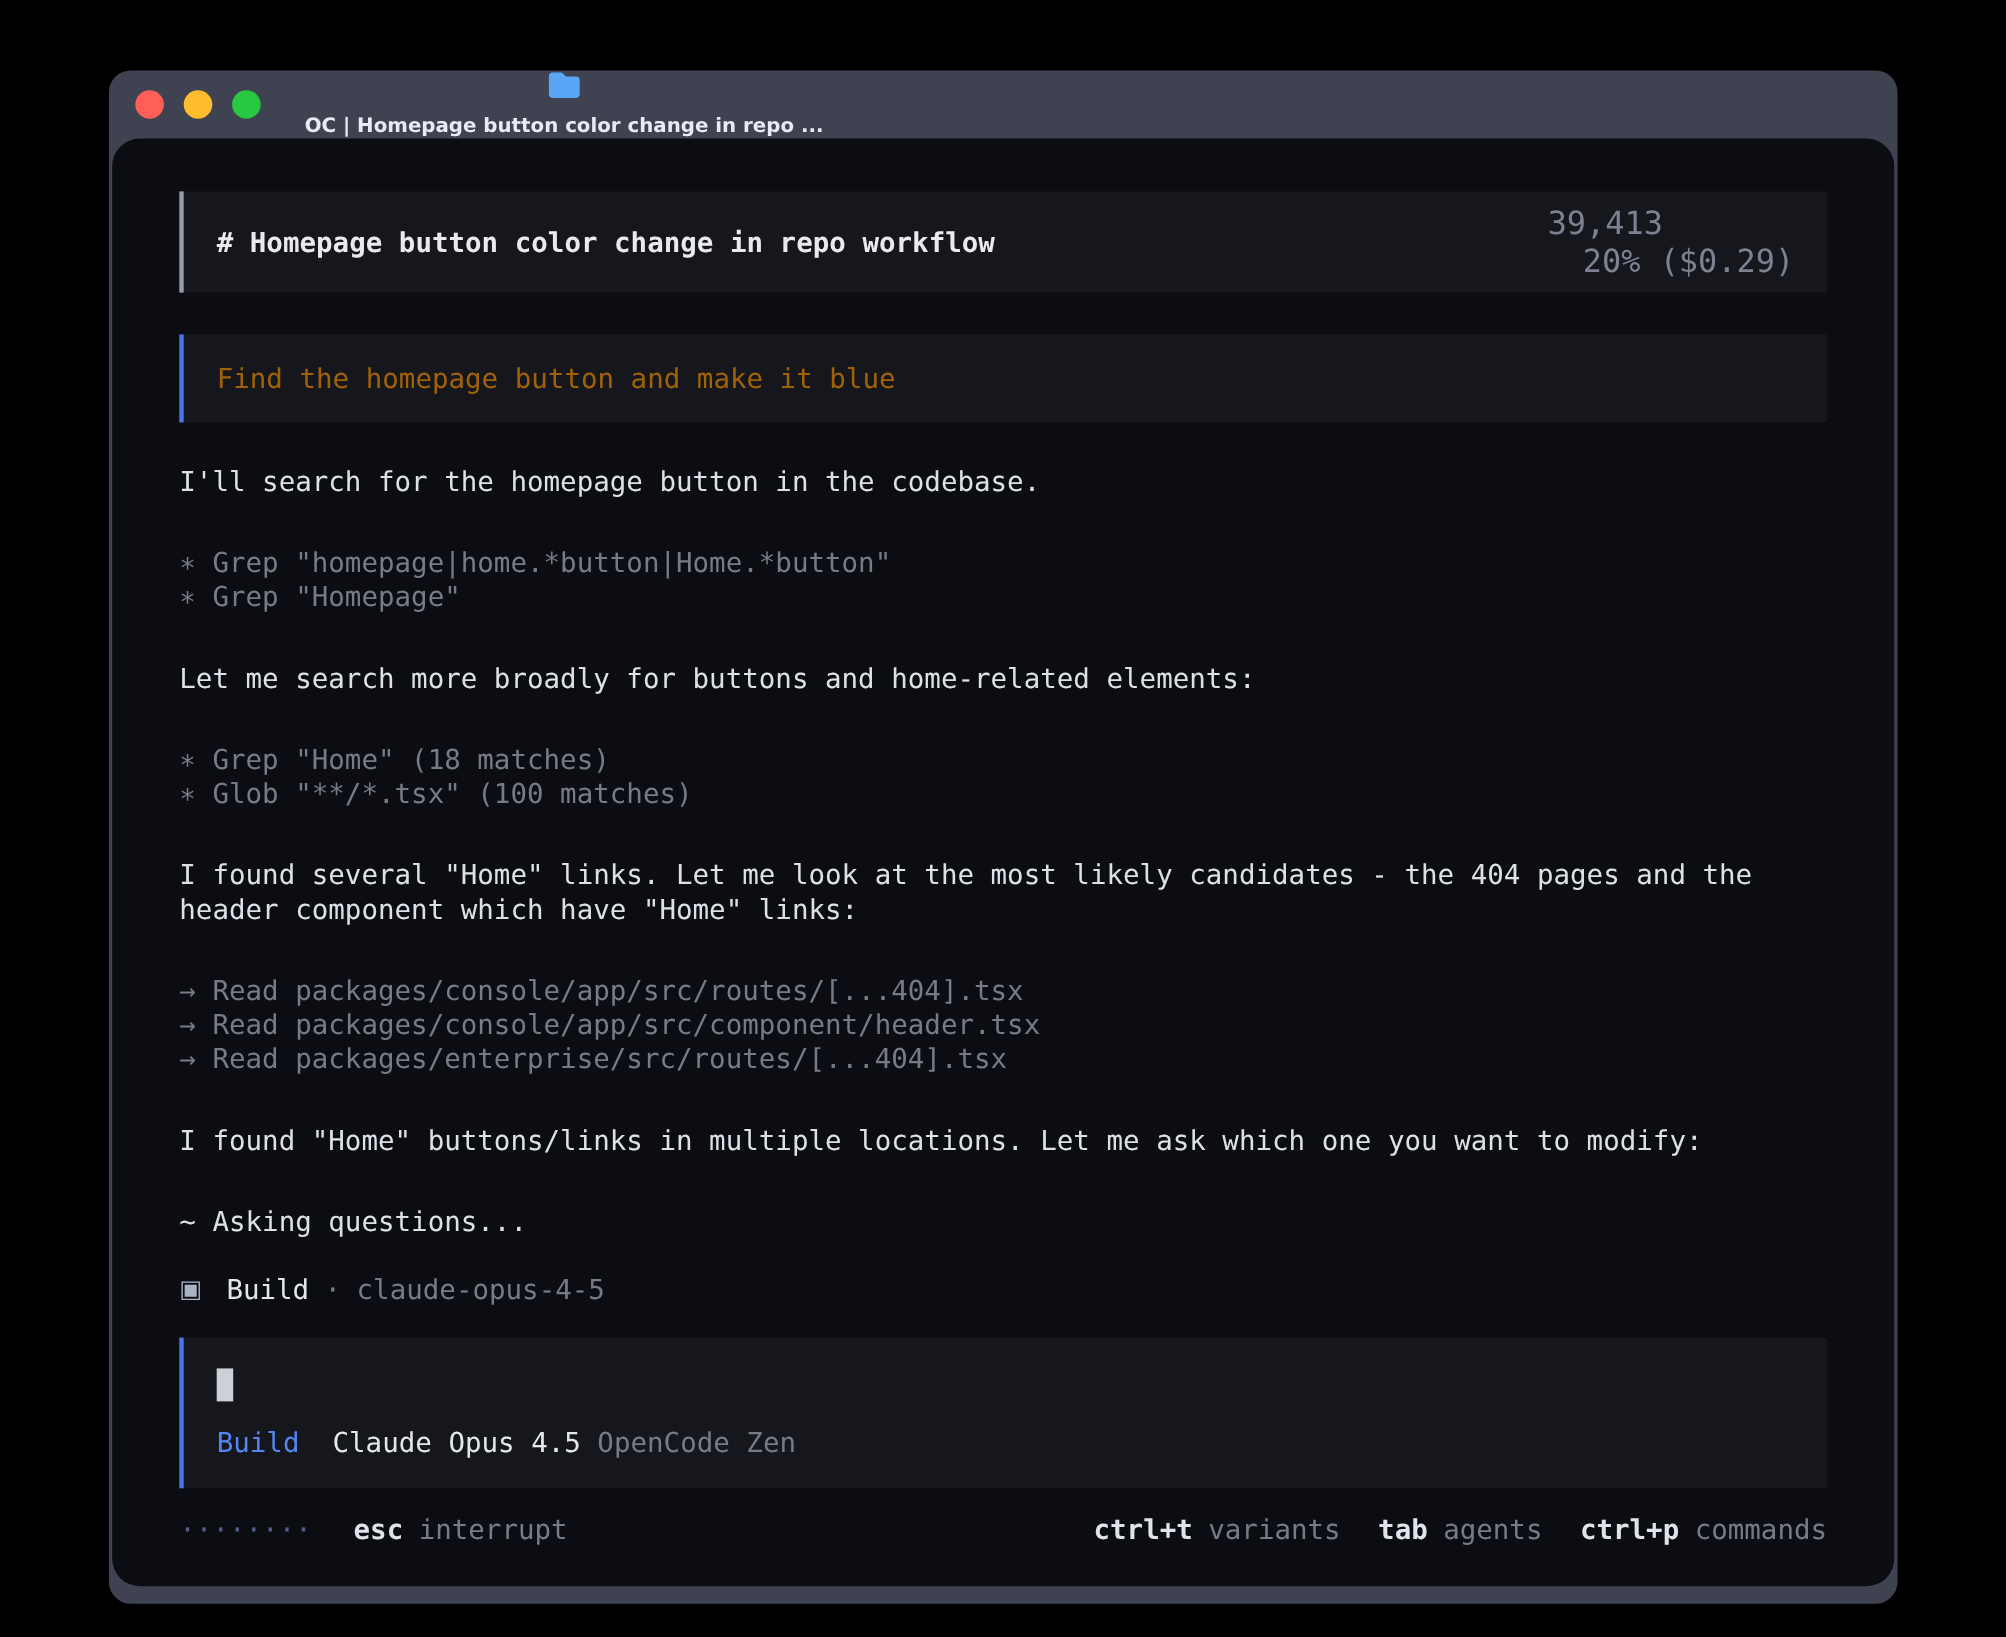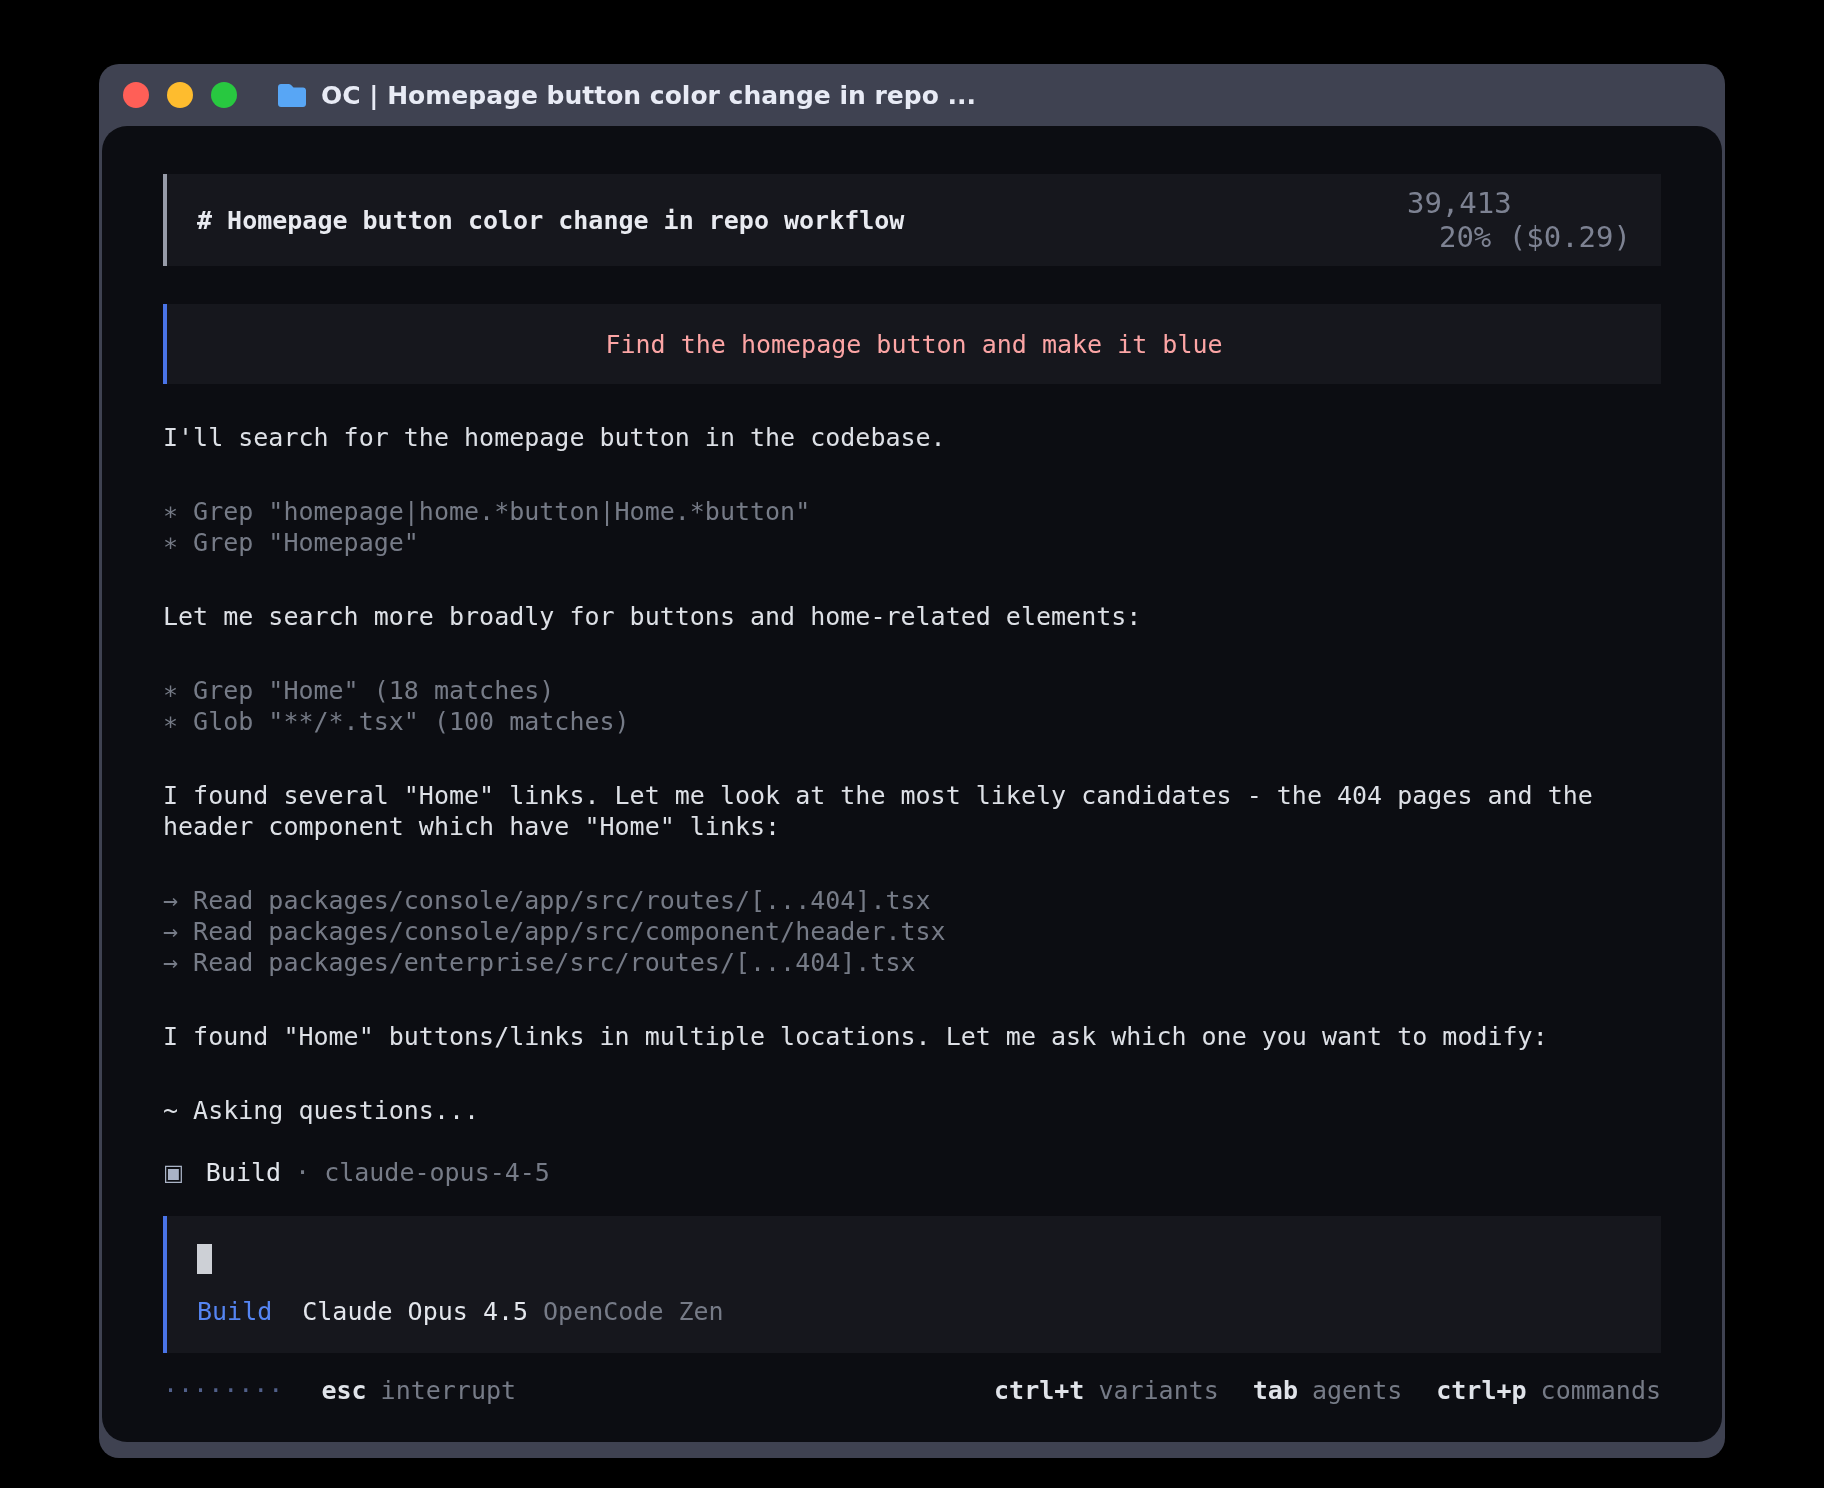--- a/index.html
+++ b/index.html
@@ -11,35 +11,35 @@
     box-shadow:0 24px 70px rgba(0,0,0,.75); padding-bottom:16px; }
 
   .titlebar { height:62px; display:flex; align-items:center; padding:0 24px; }
   .lights { display:flex; gap:18px; }
   .light { width:26px; height:26px; border-radius:50%; display:inline-block; }
   .light.red { background:#ff5f57; }
   .light.yellow { background:#febc2e; }
   .light.green { background:#28c840; }
   .tb-title { display:flex; align-items:center; gap:14px; margin-left:40px;
     font-family:"DejaVu Sans","Liberation Sans",sans-serif; font-weight:bold;
-    font-size:25px; color:#e8ebf5; }
+    font-size:18px; color:#e8ebf5;flex-direction:column; }
   .folder { display:inline-flex; }
 
   .terminal { background:#0c0d12; margin:0 3px; padding:48px 0 36px;border-radius:25px; }
   .col { width:1498px; margin-left:61px; }
 
   .header-bar { background:#16171d; border-left:4px solid #979ba8; height:92px;
     display:flex; align-items:center; justify-content:space-between; padding:0 30px; }
   .hdr-title { font-weight:bold; font-size:25px; color:#e8eaf0; white-space:pre; }
   .hdr-stats { font-size:29px; color:#7d8292; white-space:pre; }
   .hdr-stats .cost { margin-left:32px; }
 
   .user-msg { margin-top:38px; background:#16171d; border-left:4px solid #4a74e8;
     height:80px; display:flex; align-items:center; padding:0 30px;
-    font-size:25px; color:#fca5a5; white-space:pre;justify-content:center; }
+    font-size:25px; color:#a16207; white-space:pre; }
 
   .convo { margin-top:38px; font-size:25px; }
   .block + .block { margin-top:43px; }
   .line { line-height:31px; white-space:pre; }
   .line.text { color:#dde0e6; }
   .line.tool { color:#767b87; }
 
   .agent-row { margin-top:31px; display:flex; align-items:center;
     font-size:25px; line-height:31px; white-space:pre; }
   .agent-icon { color:#aab3c6; font-family:"DejaVu Sans","Liberation Sans",sans-serif;

